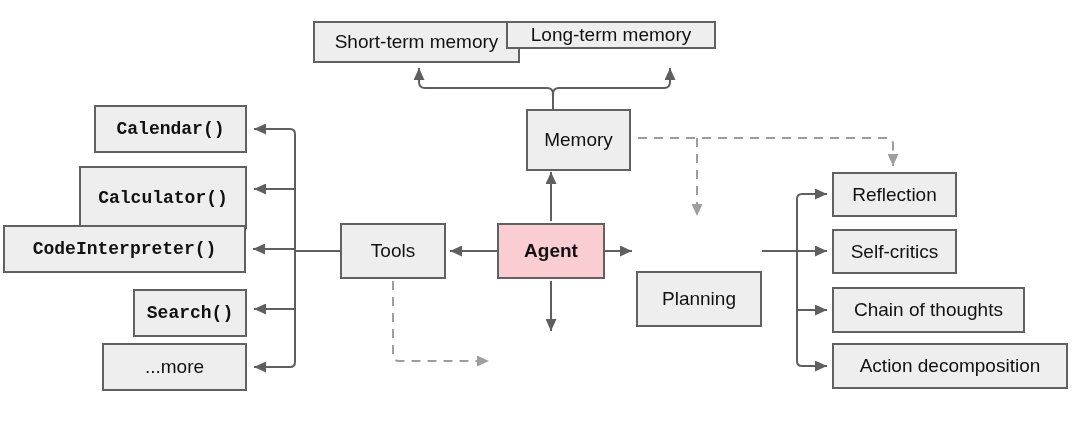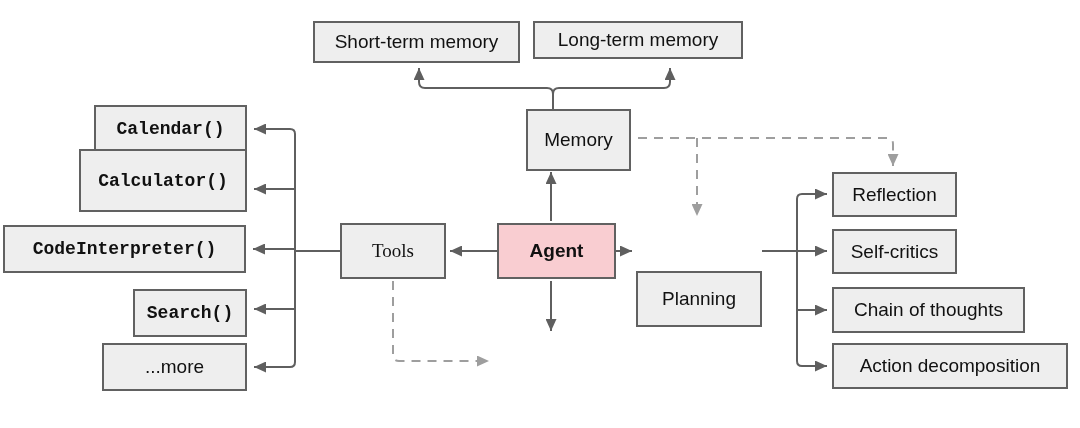--- a/index.html
+++ b/index.html
@@ -69,32 +69,32 @@
     </g>
 
     <g stroke="#9e9e9e" stroke-width="2" fill="none" stroke-dasharray="9 7">
       <path d="M606,138 H887 Q893,138 893,144 V166" marker-end="url(#ahg)"></path>
       <path d="M697,138 V216" marker-end="url(#ahg)"></path>
       <path d="M393,281 V355 Q393,361 399,361 H489" marker-end="url(#ahg)"></path>
     </g>
   </svg>
 
   <div class="node" style="left:313px;top:21px;width:207px;height:42px;">Short-term memory</div>
-  <div class="node" style="left:533px;top:21px;width:210px;height:38px;">Long-term memory</div>
+  <div class="node" style="left:506px;top:21px;width:210px;height:28px;">Long-term memory</div>
 
   <div class="node" style="left:499px;top:109px;width:105px;height:62px;margin-left:27px;">Memory</div>
 
   <div class="node mono" style="left:94px;top:105px;width:153px;height:48px;">Calendar()</div>
-  <div class="node mono" style="left:79px;top:149px;width:168px;height:63px;">Calculator()</div>
+  <div class="node mono" style="left:79px;top:166px;width:168px;height:63px;">Calculator()</div>
   <div class="node mono" style="left:3px;top:225px;width:243px;height:48px;">CodeInterpreter()</div>
   <div class="node mono" style="left:133px;top:289px;width:114px;height:48px;">Search()</div>
   <div class="node" style="left:102px;top:343px;width:145px;height:48px;">...more</div>
 
-  <div class="node" style="left:340px;top:223px;width:106px;height:56px;font-family:Liberation Serif, serif;">Tools</div>
-  <div class="node agent" style="left:497px;top:223px;width:119px;height:56px;">Agent</div>
+  <div class="node" style="left:340px;top:223px;width:106px;height:56px;">Tools</div>
+  <div class="node agent" style="left:497px;top:223px;width:108px;height:56px;">Agent</div>
   <div class="node" style="left:636px;top:223px;width:126px;height:56px;margin-top:48px;">Planning</div>
 
 
   <div class="node" style="left:832px;top:172px;width:125px;height:45px;">Reflection</div>
   <div class="node" style="left:832px;top:229px;width:125px;height:45px;">Self-critics</div>
   <div class="node" style="left:832px;top:287px;width:193px;height:46px;">Chain of thoughts</div>
   <div class="node" style="left:832px;top:343px;width:236px;height:46px;">Action decomposition</div>
 
 </div>
 

